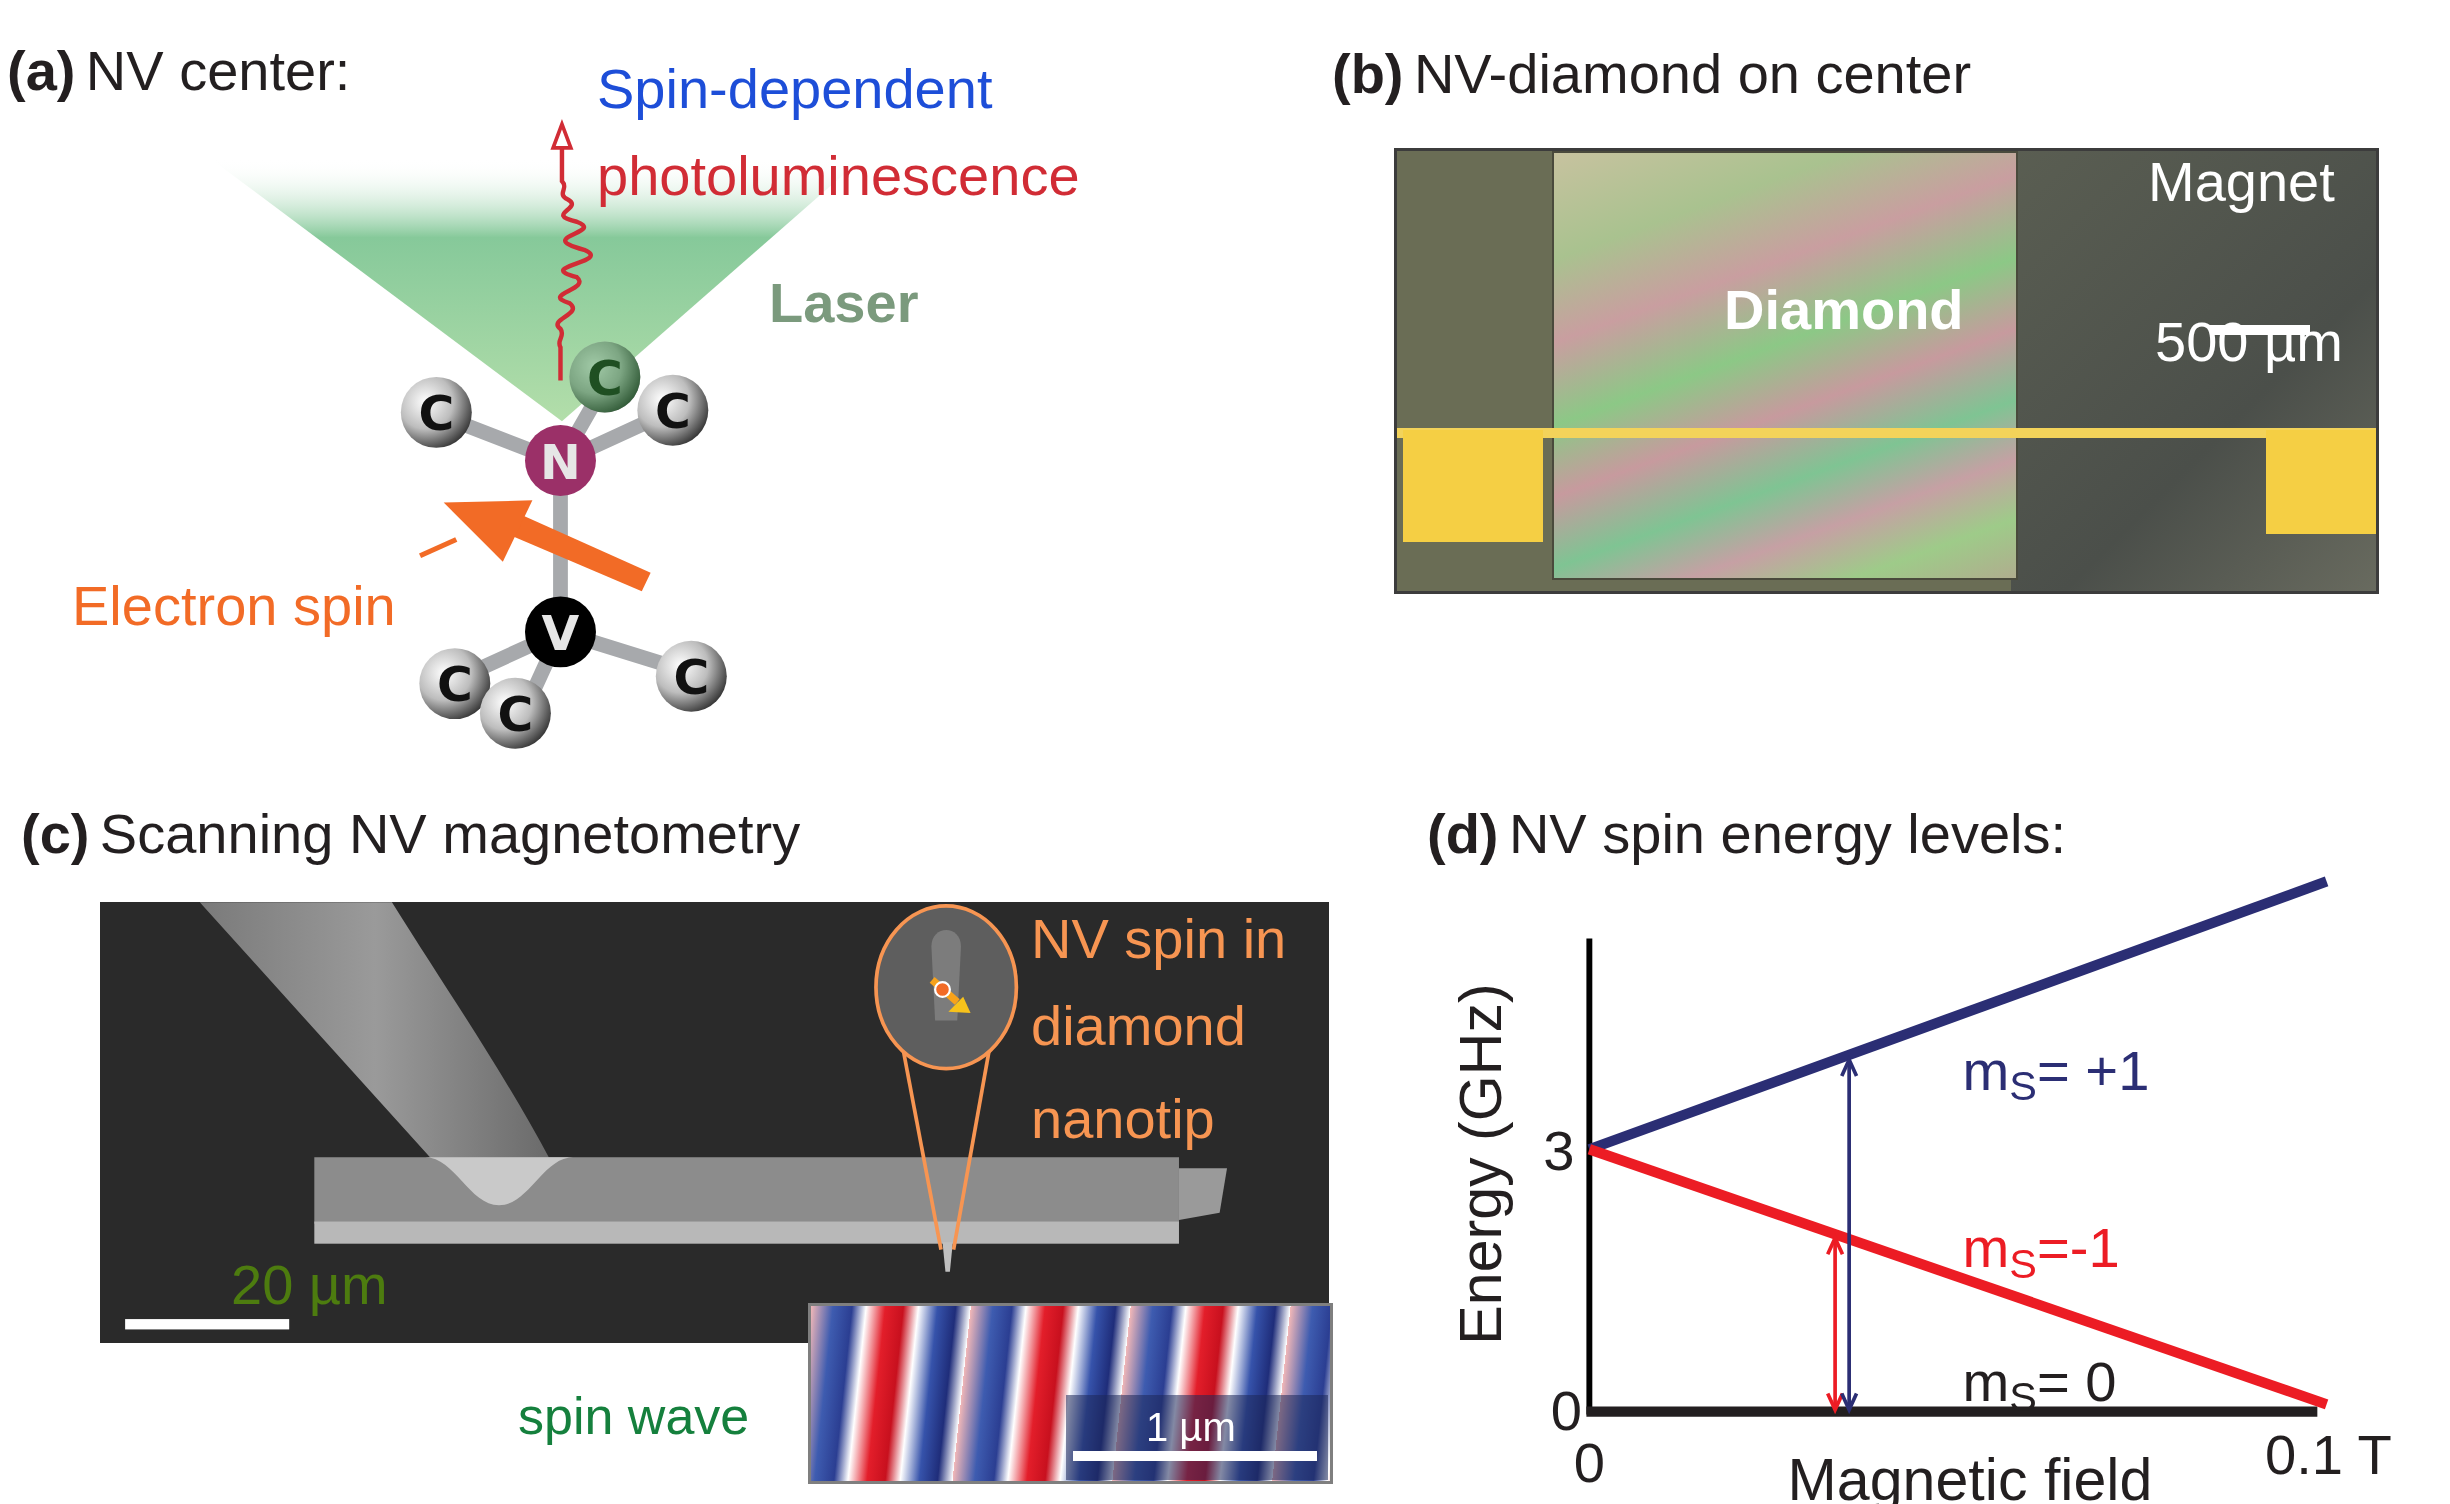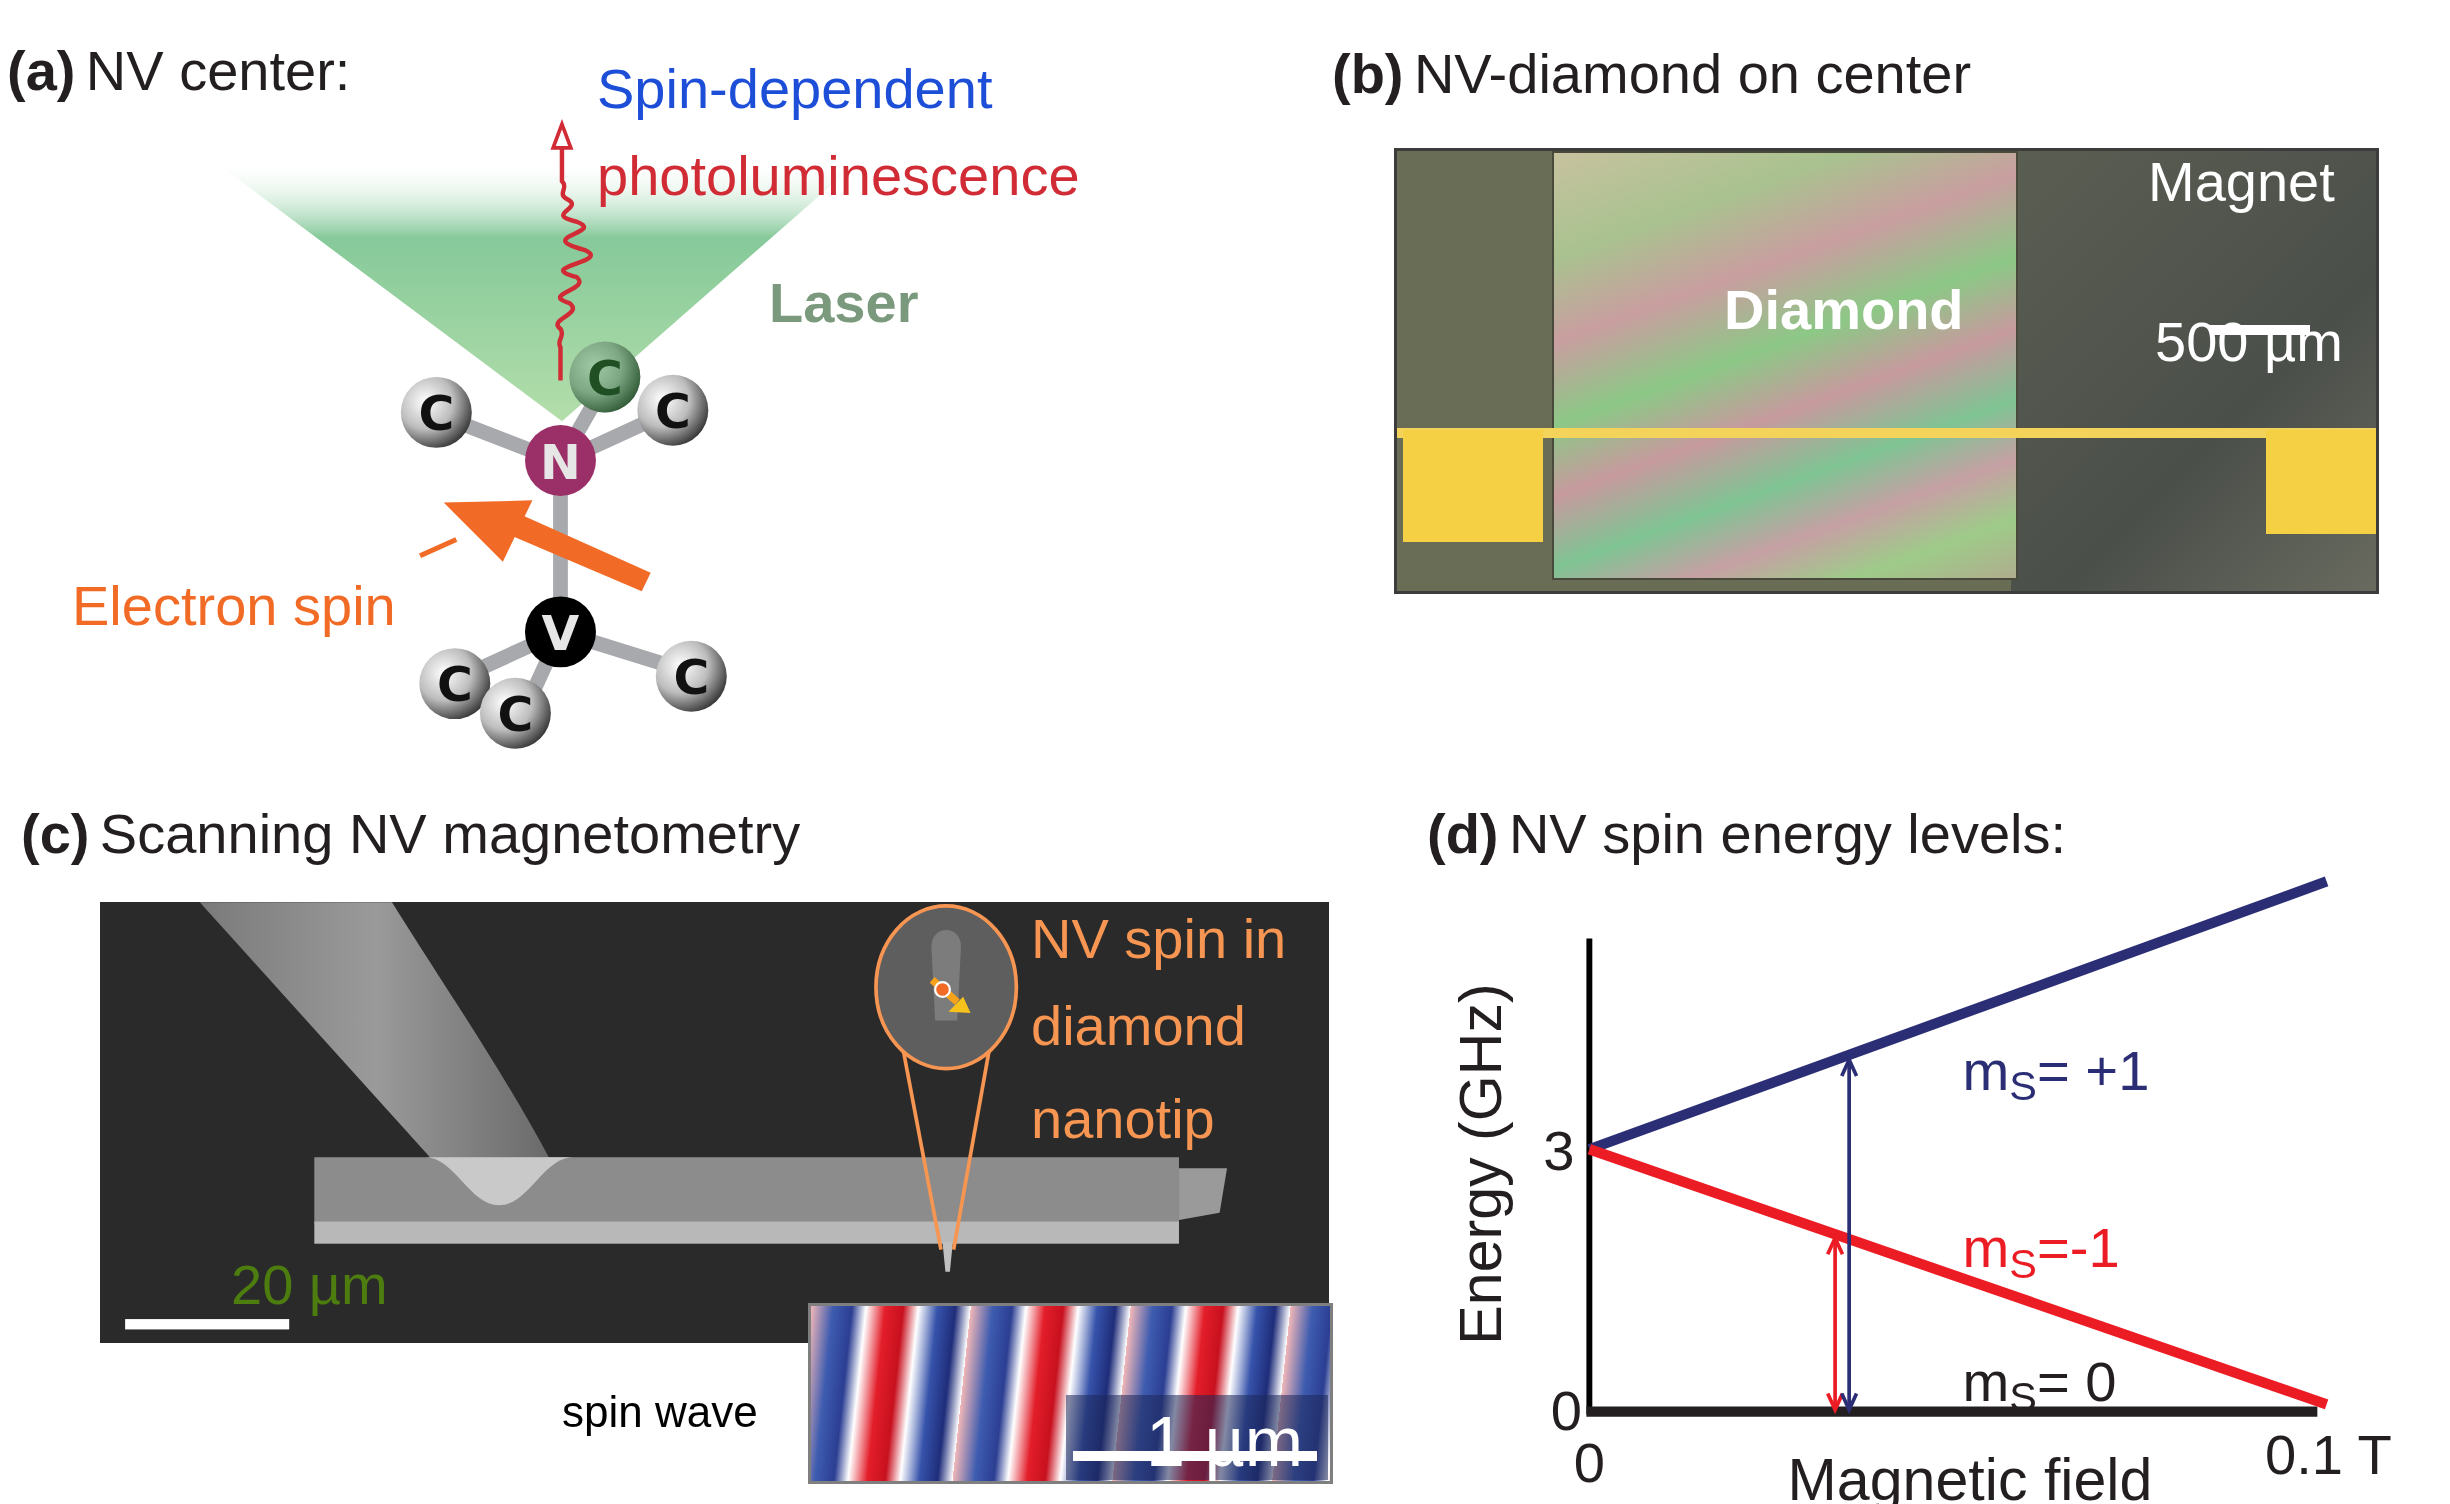--- a/index.html
+++ b/index.html
@@ -141,27 +141,27 @@
     <polygon points="1168,128 1148,148 1178,150" fill="#f7c21b"></polygon>
     <circle cx="1140" cy="118" r="10" fill="#f26b26" stroke="#fff" stroke-width="3"></circle>
   </g>
   <rect x="34" y="564" width="222" height="14" fill="#ffffff"></rect>
 </svg>
 <div class="txt" style="left:1031px; top:911px; font-size:56px; color:#f79552;">NV spin in</div>
 <div class="txt" style="left:1031px; top:998px; font-size:56px; color:#f79552;">diamond</div>
 <div class="txt" style="left:1031px; top:1083px; font-size:56px; color:#f79552;margin-top:8px;">nanotip</div>
 <div class="txt" style="left:231px; top:1257px; font-size:56px; color:#4d7c0f;">20 µm</div>
 
-<div class="txt" style="left:518px; top:1390px; font-size:44px; color:#000000;margin-left:44px;">spin wave</div>
+<div class="txt" style="left:518px; top:1390px; font-size:52px; color:#15803d;">spin wave</div>
 <div class="abs" style="left:808px; top:1303px; width:525px; height:181px; border:3.7px solid #7f7f7f; box-sizing:border-box;
             background:repeating-linear-gradient(96deg,#f1b7b7 0px,#3e5cb0 22px,#2b3e92 41px,#ffffff 55px,#e31e2a 74px,#c8101e 92px,#ffffff 107px,#3653ab 126px,#1f2d7a 144px,#ffffff 159px);">
   <div class="abs" style="left:255px; top:89px; width:262px; height:85px; background:rgba(30,40,90,0.55);"></div>
   <div class="abs" style="left:262px; top:145px; width:244px; height:10.4px; background:#ffffff;"></div>
 </div>
-<div class="txt" style="left:1146px; top:1407px; font-size:70px; color:#ffffff;">1 µm</div>
+<div class="txt" style="left:1146px; top:1407px; font-size:40px; color:#ffffff;">1 µm</div>
 
 <div class="panel-label" style="left:1427px; top:806px;">
   <b>(d)</b><span>NV spin energy levels:</span>
 </div>
 
 <svg id="energy-chart" style="left:0; top:0;" width="2450" height="1504" viewBox="0 0 3314 2035">
   <line id="y-axis" stroke="#000" stroke-width="8" x1="2150" y1="1270" x2="2150" y2="1914"></line>
   <line id="x-axis" stroke="#231f20" stroke-width="14" x1="2146" y1="1910" x2="3135" y2="1910"></line>
   <g id="series-layer">
       <line x1="2150" y1="1555" x2="3147.5" y2="1192.5783972125437" stroke="#2b2e74" stroke-width="14"></line>

